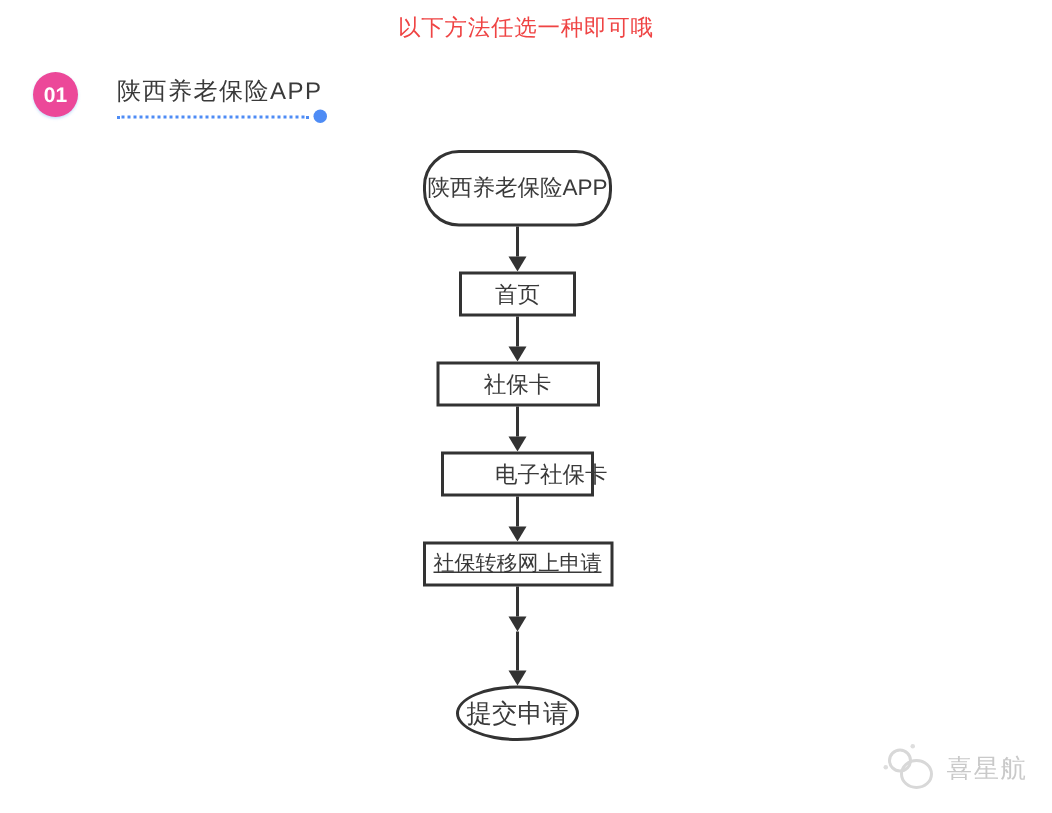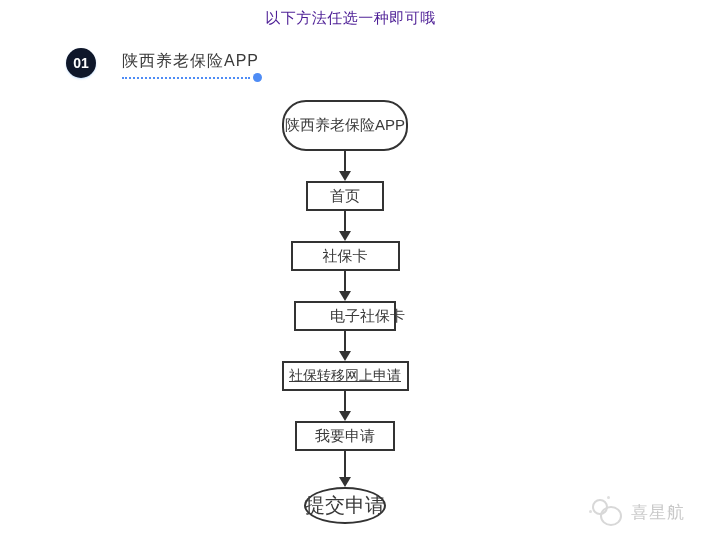--- a/index.html
+++ b/index.html
@@ -5,31 +5,30 @@
   html,body{margin:0;padding:0;}
   body{
     width:701px;height:542px;position:relative;overflow:hidden;
     background:#ffffff;
     font-family:"Liberation Sans","DejaVu Sans",sans-serif;
   }
   
   .caption{
     position:absolute;top:9px;left:0;width:100%;
     text-align:center;font-size:15px;letter-spacing:0.5px;
-    color:#4c1d95;
+    color:#ef4444;
   }
   
   .section-header{position:absolute;top:48px;left:22px;display:flex;align-items:flex-start;}
   .badge{
     width:30px;height:30px;border-radius:50%;
-    background:#0f172a;color:#ffffff;
+    background:#ec4899;color:#ffffff;
     font-size:14px;font-weight:bold;
     display:flex;align-items:center;justify-content:center;
     box-shadow:0 1px 2px rgba(85,161,241,0.35);
-    margin-left:44px;
   }
   .label-wrap{margin-left:26px;padding-top:3px;position:relative;}
   .section-label{font-size:16px;color:#3a3a3a;letter-spacing:1px;}
   .dotted-underline{
     width:128px;height:0;margin-top:5px;
     border-bottom:2px dotted #4e8cf5;
     position:relative;
   }
   .underline-dot{
     position:absolute;right:-12px;top:-4px;
@@ -47,21 +46,21 @@
     display:flex;align-items:center;justify-content:center;
     white-space:nowrap;
   }
   .stadium{width:126px;height:51px;border-radius:24px;font-size:15px;}
   .rect{height:30px;font-size:15px;}
   .w-home{width:78px;}
   .w-card{width:109px;}
   .w-ecard{width:102px;padding-left:45px;}
   .w-transfer{width:127px;font-size:14px;text-decoration:underline;}
   .w-apply{width:100px;}
-  .ellipse{width:82px;height:37px;border-radius:50%;font-size:20px;font-family:Liberation Mono, monospace;}
+  .ellipse{width:82px;height:37px;border-radius:50%;font-size:17px;font-family:Liberation Mono, monospace;}
   .arrow{display:flex;flex-direction:column;align-items:center;height:30px;}
   .arrow.tall{height:36px;}
   .arrow .shaft{width:2px;flex:1;background:#333333;}
   .arrow .head{
     width:0;height:0;
     border-left:6px solid transparent;
     border-right:6px solid transparent;
     border-top:10px solid #333333;
   }
   
@@ -130,21 +129,20 @@
     <div class="head"></div>
   </div>
 
   <div class="node rect w-transfer">社保转移网上申请</div>
 
   <div class="arrow">
     <div class="shaft"></div>
     <div class="head"></div>
   </div>
 
-  <div class="node rect w-apply">我要申请</div>
 
   <div class="arrow tall">
     <div class="shaft"></div>
     <div class="head"></div>
   </div>
 
   <div class="node ellipse">提交申请</div>
 
 </div>
 

